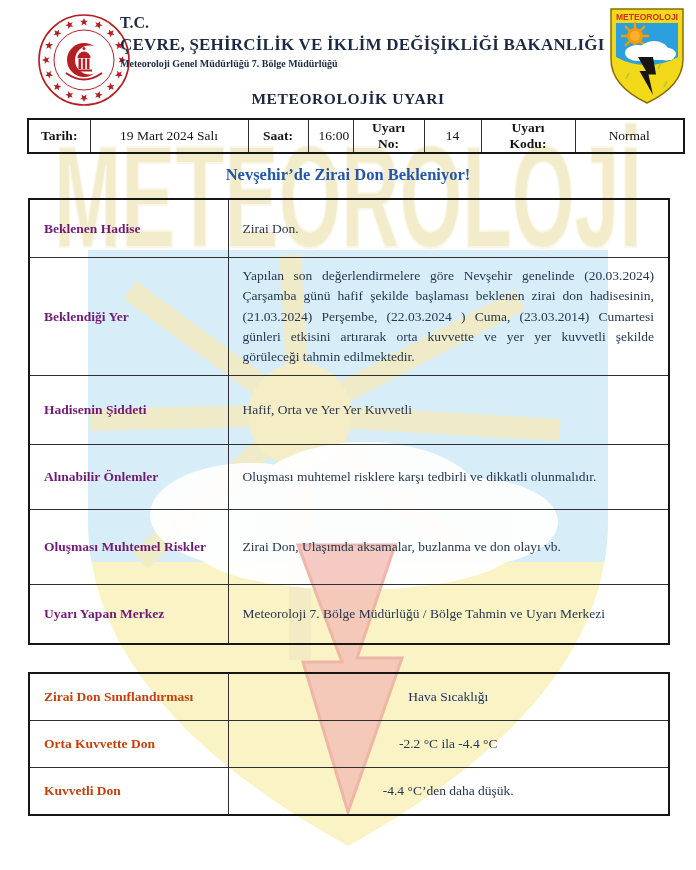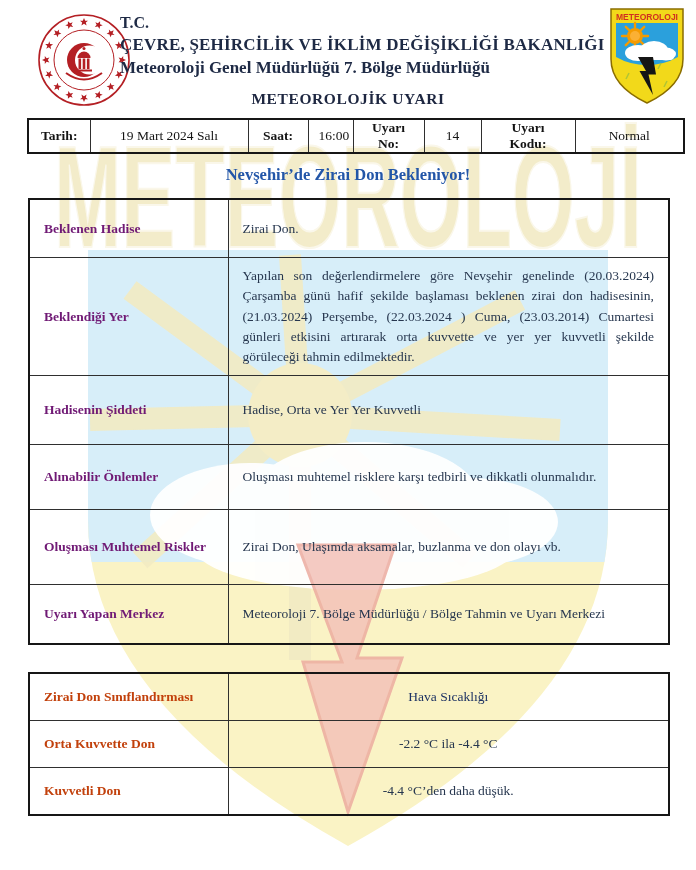--- a/index.html
+++ b/index.html
@@ -8,21 +8,21 @@
   .watermark{position:absolute;left:0;top:0;z-index:0;pointer-events:none;}
   .content{position:relative;z-index:1;}
 
   
   .hdr{position:relative;height:112px;}
   .emblem{position:absolute;left:36px;top:12px;}
   .metlogo{position:absolute;left:608px;top:5px;}
   .hdr-text{position:absolute;left:120px;right:70px;top:14px;text-align:left;color:#1e2a45;}
   .hdr-country{font-size:16px;font-weight:bold;}
   .hdr-ministry{font-size:17px;font-weight:bold;margin-top:3px;letter-spacing:.2px;white-space:nowrap;}
-  .hdr-directorate{font-size:17px;font-weight:bold;margin-top:3px;}
+  .hdr-directorate{font-size:10px;font-weight:bold;margin-top:3px;}
   .doc-type{position:absolute;left:0;right:0;top:90px;text-align:center;font-size:15.5px;font-weight:bold;color:#1d2640;letter-spacing:.6px;}
 
   
   table{border-collapse:collapse;table-layout:fixed;background:transparent;}
   td{border:1.5px solid #2f2f2f;overflow:hidden;}
   .tbl{border:2px solid #161616;}
 
   
   .info-tbl{margin:6px 0 0 27px;width:656px;}
   .info-tbl td{height:27px;text-align:center;font-size:13.5px;color:#141414;padding:0 10px;}
@@ -203,21 +203,21 @@
           <tr>
         <td class="lbl">Beklenen Hadise</td>
         <td class="val">Zirai Don.</td>
       </tr>
       <tr>
         <td class="lbl">Beklendiği Yer</td>
         <td class="val para">Yapılan son değerlendirmelere göre Nevşehir genelinde (20.03.2024) Çarşamba günü hafif şekilde başlaması beklenen zirai don hadisesinin, (21.03.2024) Perşembe, (22.03.2024 ) Cuma, (23.03.2014) Cumartesi günleri etkisini artırarak orta kuvvette ve yer yer kuvvetli şekilde görüleceği tahmin edilmektedir.</td>
       </tr>
       <tr>
         <td class="lbl">Hadisenin Şiddeti</td>
-        <td class="val">Hadise, Orta ve Yer Yer Kuvvetli</td>
+        <td class="val">Hafif, Orta ve Yer Yer Kuvvetli</td>
       </tr>
       <tr>
         <td class="lbl">Alınabilir Önlemler</td>
         <td class="val">Oluşması muhtemel risklere karşı tedbirli ve dikkatli olunmalıdır.</td>
       </tr>
       <tr>
         <td class="lbl">Oluşması Muhtemel Riskler</td>
         <td class="val">Zirai Don, Ulaşımda aksamalar, buzlanma ve don olayı vb.</td>
       </tr>
       <tr>

